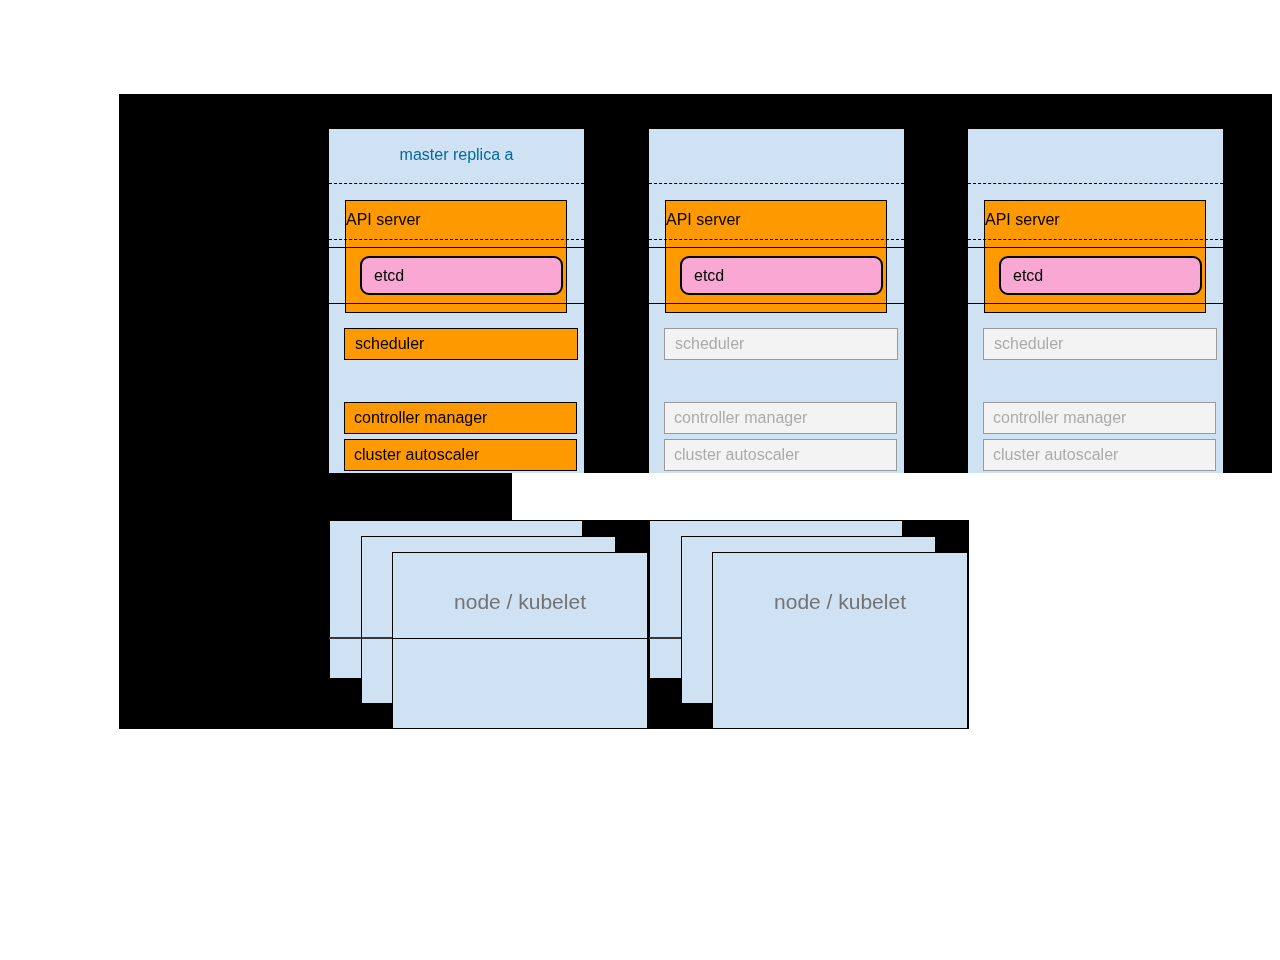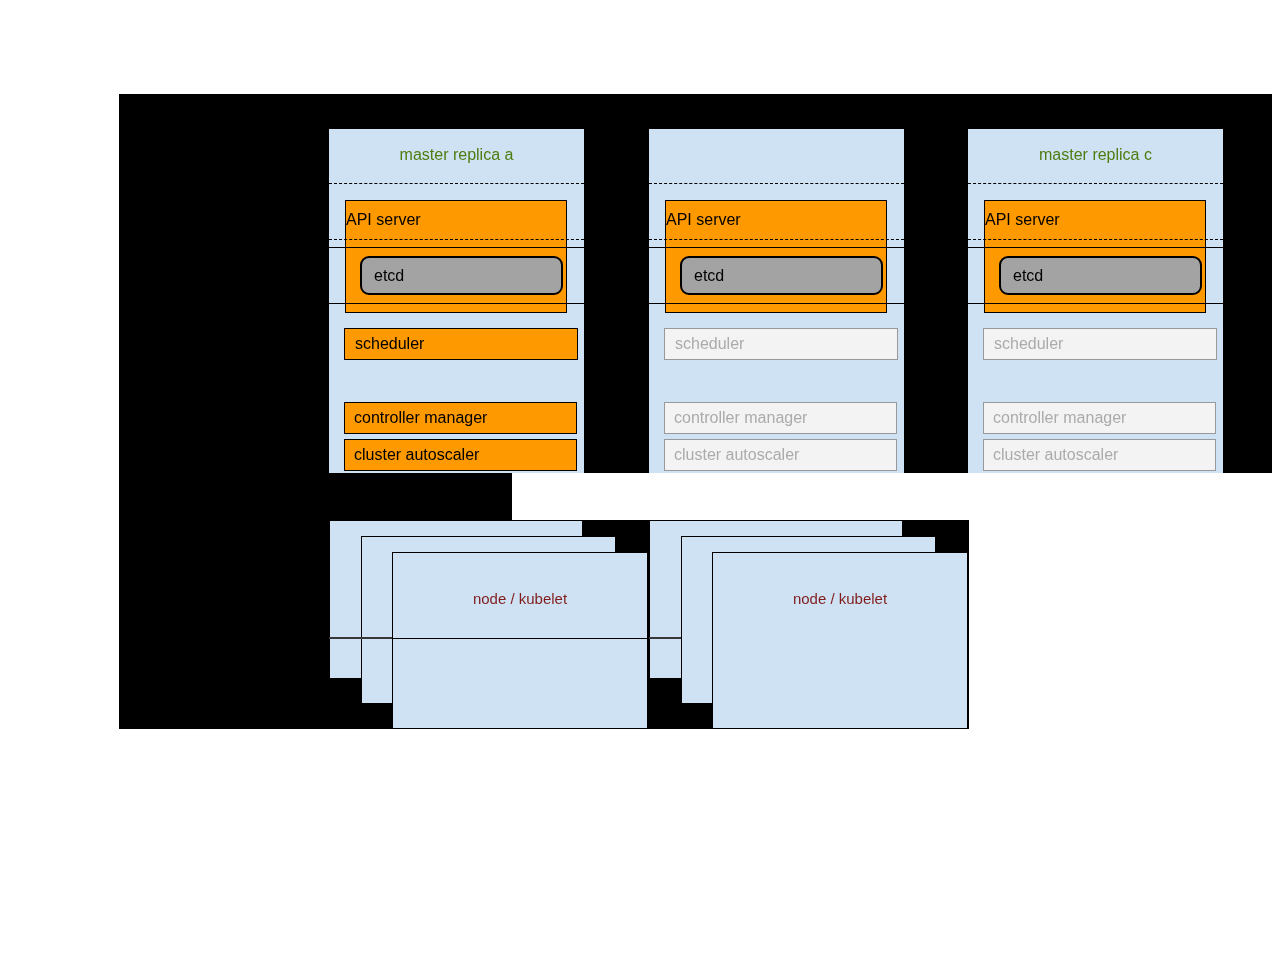--- a/index.html
+++ b/index.html
@@ -9,49 +9,49 @@
   
   .bg{position:absolute;background:#000000;z-index:0;}
   .bg-top{left:119px;top:94px;width:1153px;height:379px;}
   .bg-midleft{left:119px;top:473px;width:393px;height:47px;}
   .bg-nodeband{left:119px;top:520px;width:850px;height:209px;}
 
   
   .replica{position:absolute;top:129px;width:255px;height:344px;background:#cfe2f3;z-index:1;}
   .replica.ra{left:329px;} .replica.rb{left:649px;} .replica.rc{left:968px;}
   .replica-title{position:absolute;left:0;top:0;width:100%;height:40px;padding-top:17px;
-                 text-align:center;font-size:16px;color:#4d7c0f;}
+                 text-align:center;font-size:16px;color:#0369a1;}
   .hline{position:absolute;left:0;width:100%;height:0;}
   .dash1{top:54px;border-top:1px dashed #000;z-index:4;}
   .dash2{top:110px;border-top:1px dashed #000;z-index:4;}
   .sol1{top:118px;border-top:1px solid #000;z-index:4;}
   .sol2{top:174px;border-top:1px solid #000;z-index:4;}
 
   .api-box{position:absolute;left:16px;top:71px;width:220px;height:111px;
            background:#ff9900;border:1px solid #000;z-index:2;}
   .api-label{height:38px;line-height:38px;font-size:16px;color:#000;}
   .etcd{position:absolute;left:31px;top:127px;width:187px;height:35px;line-height:35px;
-        background:#a3a3a3;border:2px solid #000;border-radius:9px;padding-left:12px;
+        background:#f9a8d4;border:2px solid #000;border-radius:9px;padding-left:12px;
         font-size:16px;color:#000;z-index:5;}
 
   .comp{position:absolute;left:15px;width:222px;height:30px;line-height:30px;
         padding-left:9px;font-size:16px;z-index:2;}
   .comp.c1{top:199px;padding-left:10px;} .comp.c2{top:247px;margin-top:26px;} .comp.c3{top:310px;}
   .comp.active{background:#ff9900;border:1px solid #000;color:#000;}
   .comp.inactive{background:#f3f3f3;border:1px solid #999999;color:#ababab;}
 
   
   .nodebox{position:absolute;background:#cfe2f3;border:1px solid #000;}
   .nb-back{width:252px;height:157px;top:520px;z-index:1;}
   .nb-mid{width:253px;height:166px;top:536px;z-index:2;}
   .nb-front{width:254px;height:175px;top:552px;z-index:3;}
   .s1.nb-back{left:329px;} .s1.nb-mid{left:361px;} .s1.nb-front{left:392px;}
   .s2.nb-back{left:649px;} .s2.nb-mid{left:681px;} .s2.nb-front{left:712px;}
   .node-label{position:absolute;top:590px;width:256px;text-align:center;
-              font-size:15px;color:#7f1d1d;z-index:6;}
+              font-size:21px;color:#737373;z-index:6;}
   .node-label.s1{left:392px;} .node-label.s2{left:712px;}
   .nline{position:absolute;z-index:4;}
   .nl-s1a{left:329px;top:637px;width:63px;height:2px;background:#383838;}
   .nl-s1b{left:392px;top:638px;width:256px;height:1px;background:#000;}
   .nl-s2a{left:649px;top:637px;width:32px;height:2px;background:#383838;}
 </style>
 </head>
 <body>
 
 <div class="canvas">
@@ -83,21 +83,20 @@
     <div class="hline dash2"></div>
     <div class="hline sol1"></div>
     <div class="etcd">etcd</div>
     <div class="hline sol2"></div>
     <div class="comp inactive c1">scheduler</div>
     <div class="comp inactive c2">controller manager</div>
     <div class="comp inactive c3">cluster autoscaler</div>
   </div>
 
   <div class="replica rc">
-    <div class="replica-title">master replica c</div>
     <div class="hline dash1"></div>
     <div class="api-box">
       <div class="api-label">API server</div>
     </div>
     <div class="hline dash2"></div>
     <div class="hline sol1"></div>
     <div class="etcd">etcd</div>
     <div class="hline sol2"></div>
     <div class="comp inactive c1">scheduler</div>
     <div class="comp inactive c2">controller manager</div>

